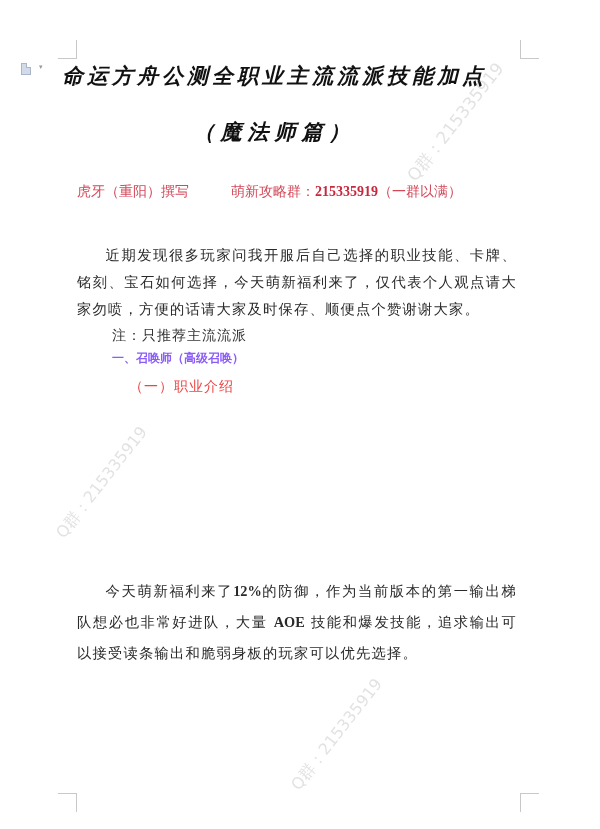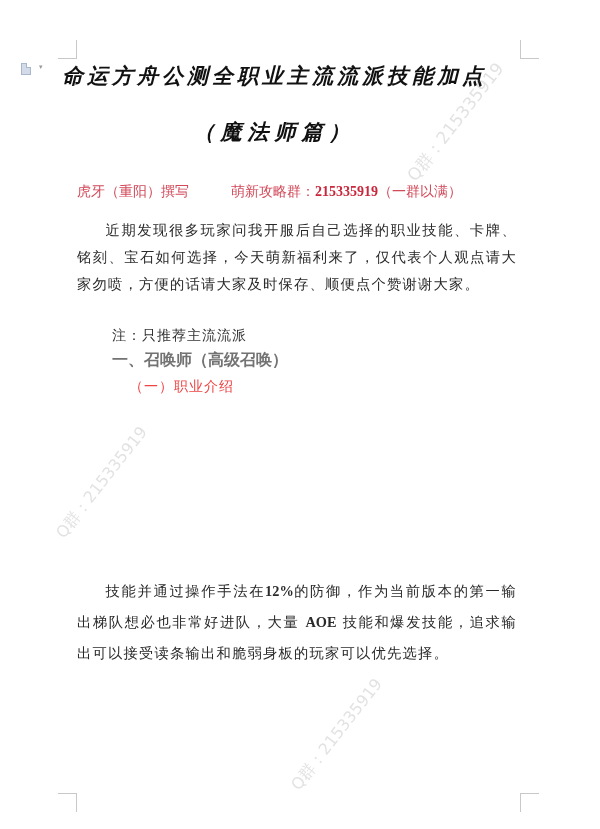--- a/index.html
+++ b/index.html
@@ -86,23 +86,23 @@
       position: absolute;
       left: 77px;
       width: 440px;
       font-size: 14.3px;
       line-height: 27px;
       color: #2a2a2a;
       letter-spacing: 1.2px;
       text-align: justify;
     }
     .para.indent { text-indent: 2em; }
-    .p1 { top: 217px; }
+    .p1 { top: 242px; }
     .note1 { position: absolute; left: 112px; top: 327px; font-size: 14px; color: #333; letter-spacing: 1px; }
-    .h1 { position: absolute; left: 112px; top: 350px; font-size: 16px; font-weight: bold; font-family: Liberation Serif, serif; color: #737373; }
+    .h1 { position: absolute; left: 112px; top: 350px; font-size: 12px; font-weight: bold; font-family: Liberation Serif, serif; color: #8b5cf6; }
     .h2 { position: absolute; left: 129px; top: 378px; font-size: 14px; color: #ef4444; letter-spacing: 1px; }
     .p2 { top: 414px; line-height: 31px; }
     .p3 { top: 576px; line-height: 31px; }
     .note2 { position: absolute; left: 112px; top: 716px; font-size: 14px; color: #333; letter-spacing: 1px; }
     .latin { font-weight: bold; font-family: "Liberation Serif", serif; letter-spacing: 0; }
 
     .watermark {
       position: absolute;
       font-family: "DejaVu Sans", sans-serif;
       font-size: 17px;
@@ -136,19 +136,19 @@
     <span>虎牙（重阳）撰写</span><span class="gap"></span><span>萌新攻略群：</span><span class="qq latin">215335919</span><span>（一群以满）</span>
   </div>
 
   <div class="para indent p1">近期发现很多玩家问我开服后自己选择的职业技能、卡牌、铭刻、宝石如何选择，今天萌新福利来了，仅代表个人观点请大家勿喷，方便的话请大家及时保存、顺便点个赞谢谢大家。</div>
 
   <div class="note1">注：只推荐主流流派</div>
   <div class="h1">一、召唤师（高级召唤）</div>
   <div class="h2">（一）职业介绍</div>
 
 
-  <div class="para indent p3"><span>技能并通过操作手法在</span><span class="latin">12%</span><span>的防御，作为当前版本的第一输出梯队想必也非常好进队，大量</span> <span class="latin">AOE</span> <span>技能和爆发技能，追求输出可以接受读条输出和脆弱身板的玩家可以优先选择。</span></div>
+  <div class="para indent p3"><span>今天萌新福利来了</span><span class="latin">12%</span><span>的防御，作为当前版本的第一输出梯队想必也非常好进队，大量</span> <span class="latin">AOE</span> <span>技能和爆发技能，追求输出可以接受读条输出和脆弱身板的玩家可以优先选择。</span></div>
 
 
   <div class="watermark wm1">Q群：215335919</div>
   <div class="watermark wm2">Q群：215335919</div>
   <div class="watermark wm3">Q群：215335919</div>
 </div>
 
 </body></html>

